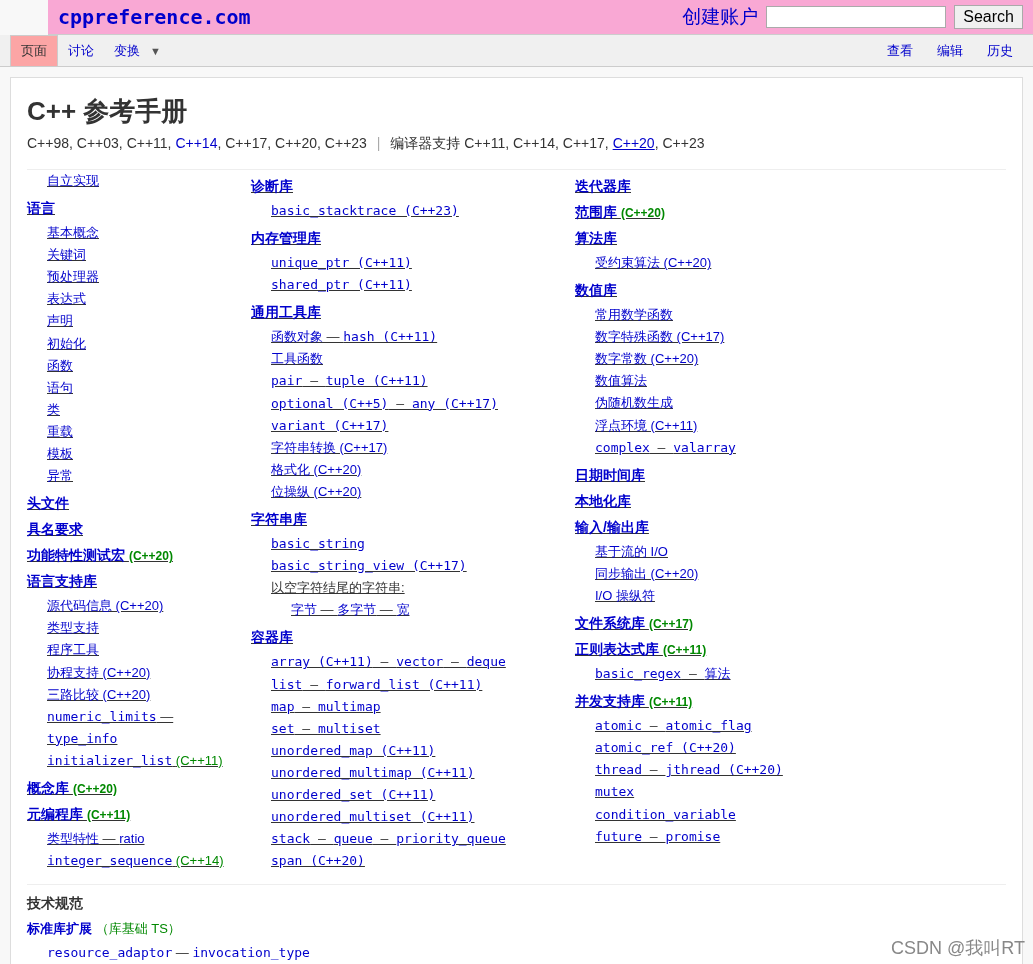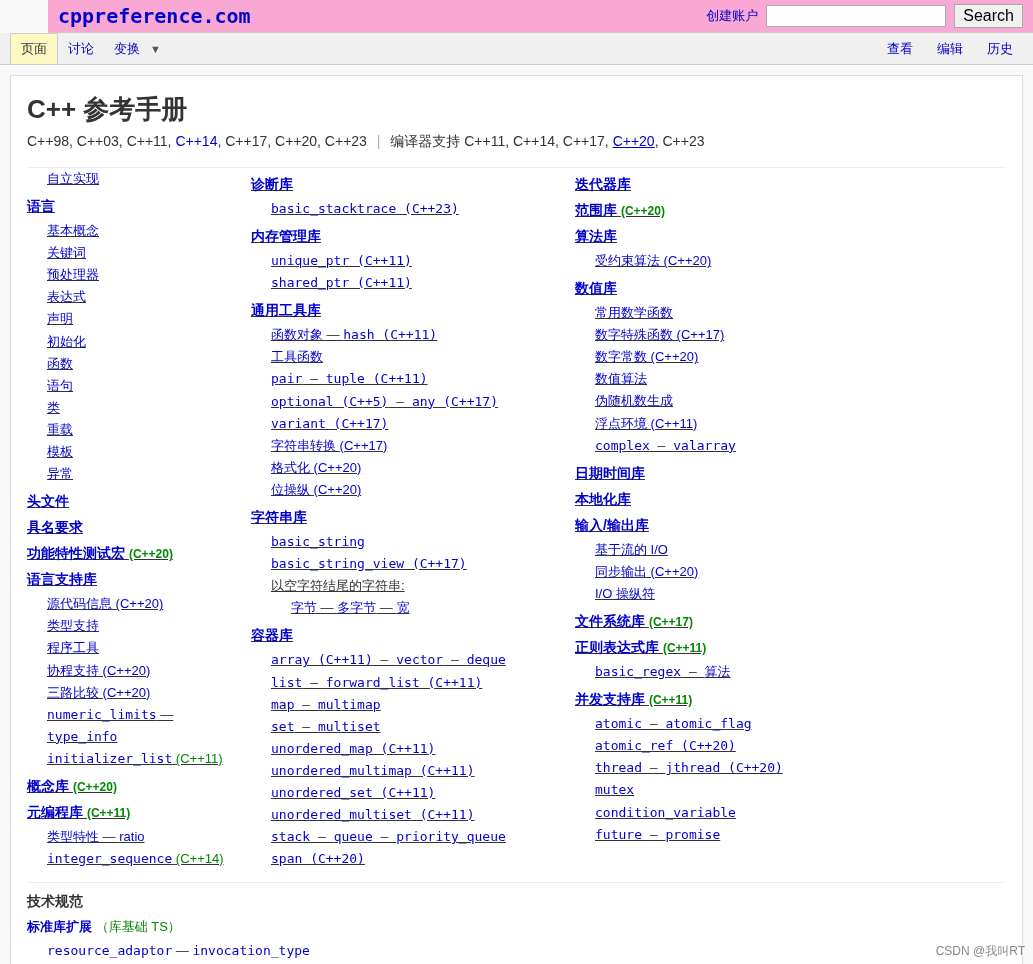--- a/index.html
+++ b/index.html
@@ -22,21 +22,21 @@
       font-family: monospace;
     }
     #header .header-right {
       display: flex;
       align-items: center;
       gap: 8px;
     }
     #header .create-account {
       color: #00c;
       text-decoration: none;
-      font-size: 13px;
+      font-size: 19px;
     }
     #header input[type="text"] {
       width: 180px;
       height: 22px;
       border: 1px solid #aaa;
       padding: 2px 4px;
     }
     #header .search-btn {
       height: 24px;
       padding: 0 8px;
@@ -57,21 +57,21 @@
     }
     #navbar .nav-left { display: flex; align-items: center; }
     #navbar .nav-tab {
       padding: 6px 10px;
       cursor: pointer;
       font-size: 13px;
       color: #00c;
       text-decoration: none;
     }
     #navbar .nav-tab.active {
-      background: #fef9c3;
+      background: #fca5a5;
       border-top: 1px solid #ccc;
       border-left: 1px solid #ccc;
       border-right: 1px solid #ccc;
       color: #333;
     }
     #navbar .dropdown-arrow {
       font-size: 11px;
       color: #555;
       cursor: pointer;
     }
@@ -149,21 +149,21 @@
     .tech-row {
       line-height: 1.8;
       font-size: 13px;
     }
     .tech-row a { color: #00c; text-decoration: none; }
 
     .watermark {
       position: fixed;
       bottom: 4px;
       right: 8px;
-      font-size: 12px;
+      font-size: 18px;
       color: #888;
     }
     .cpp-badge { color: #080; font-size: 12px; }
   </style>
 </head>
 <body>
 
 <div id="header">
   <div class="site-title">cppreference.com</div>
   <div class="header-right">

